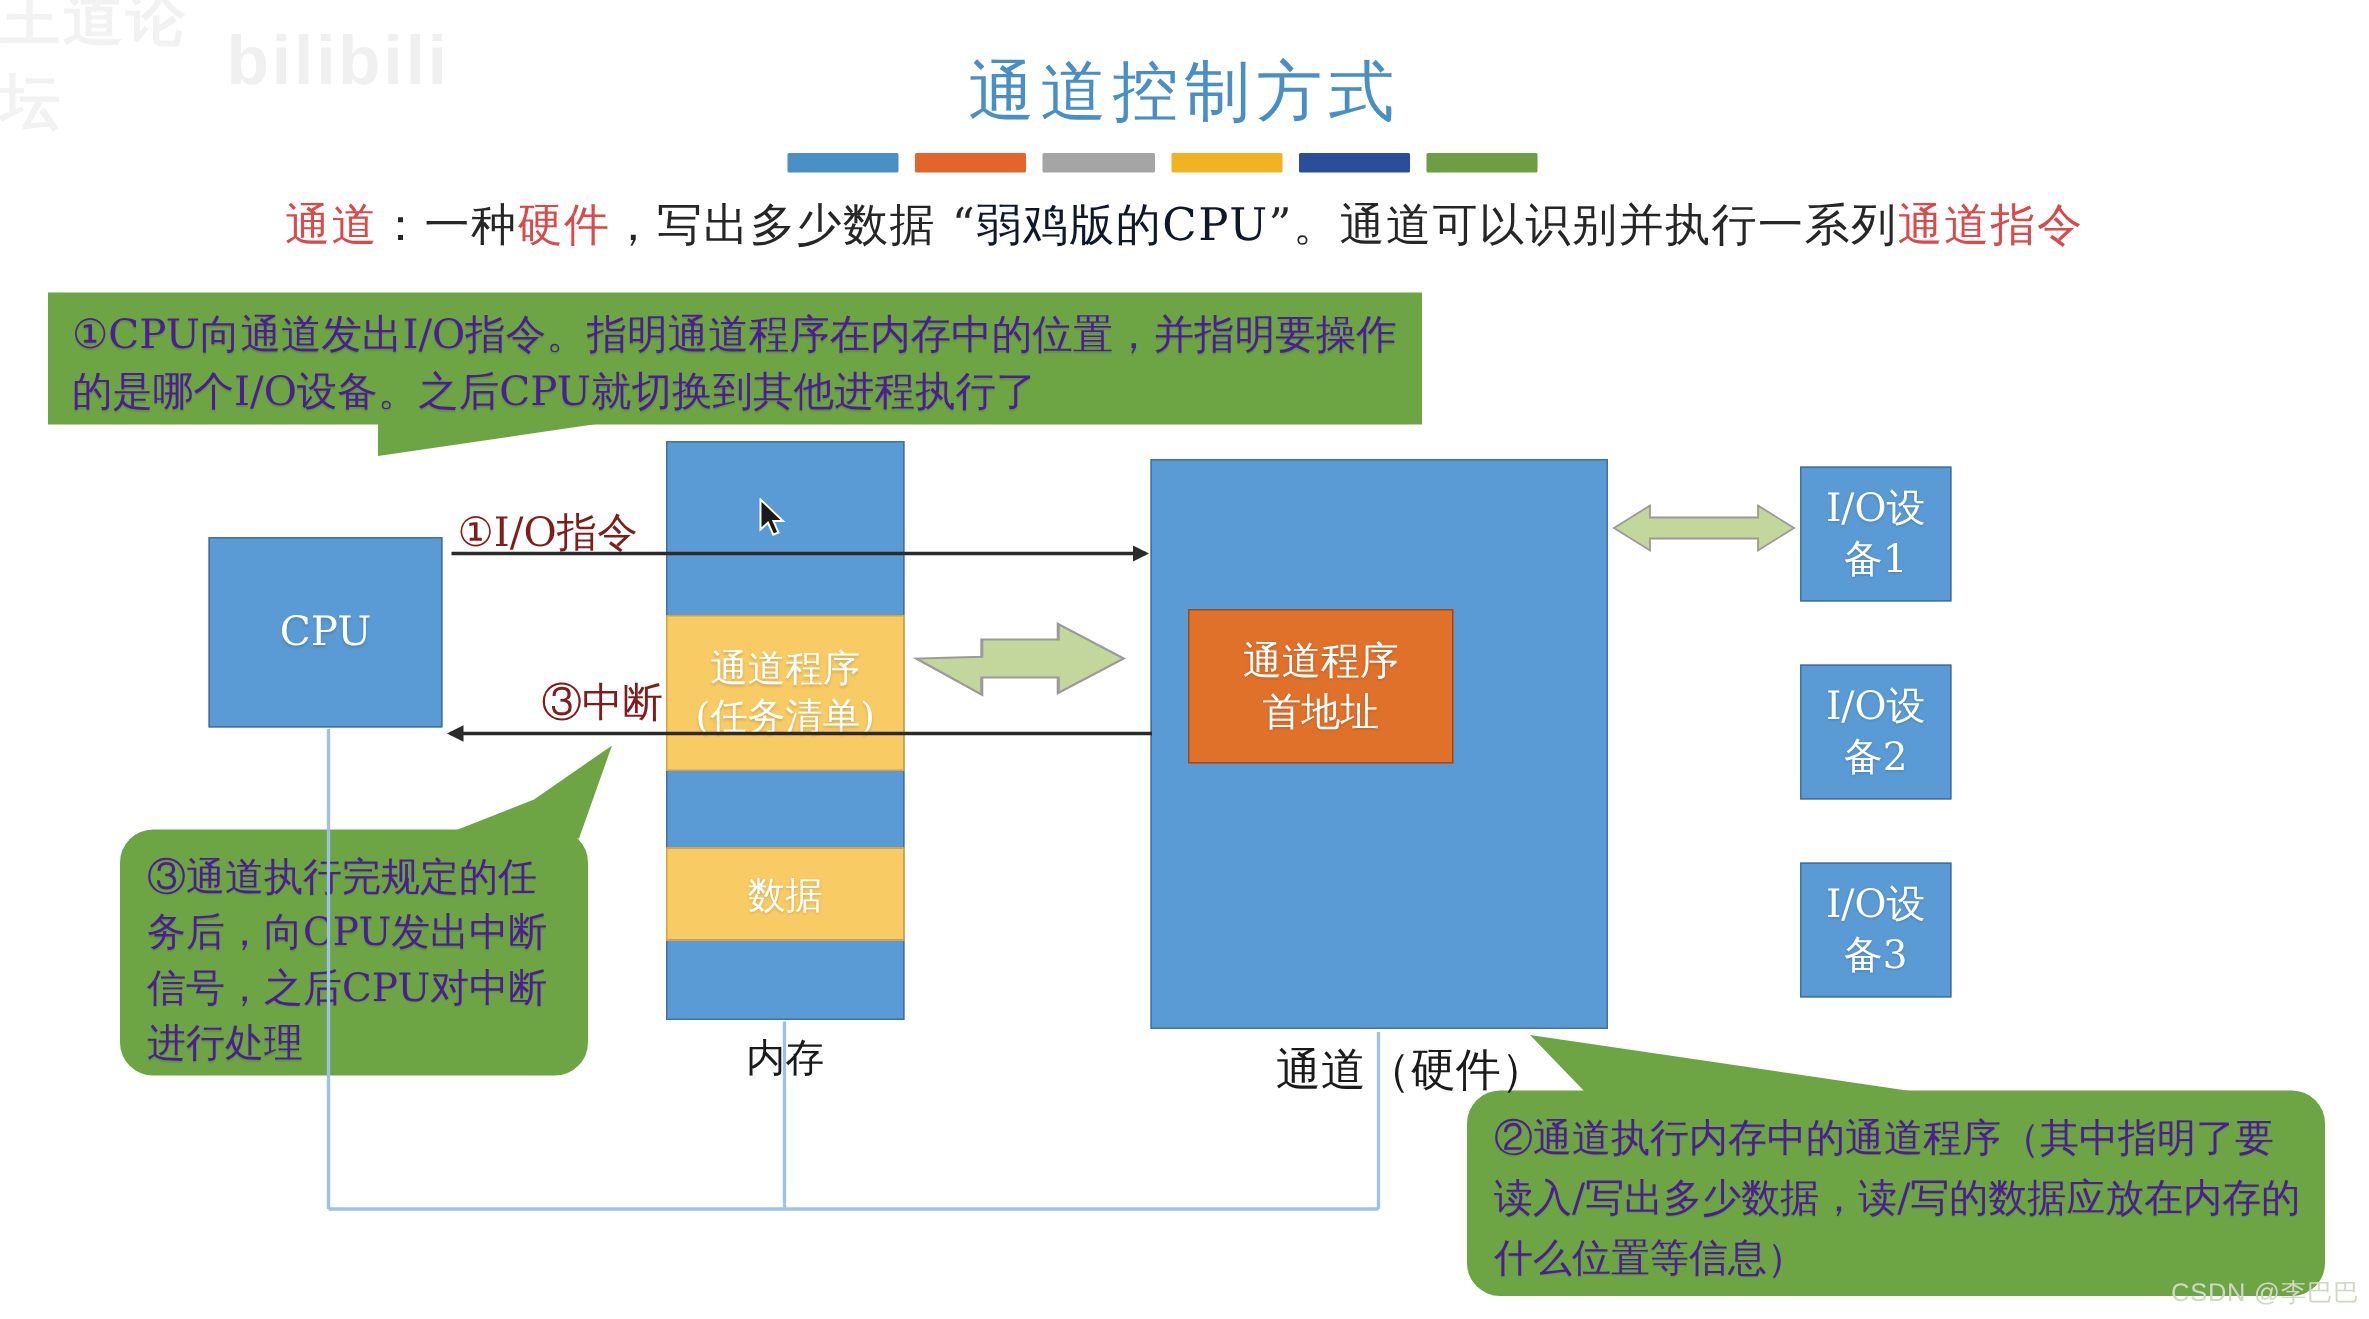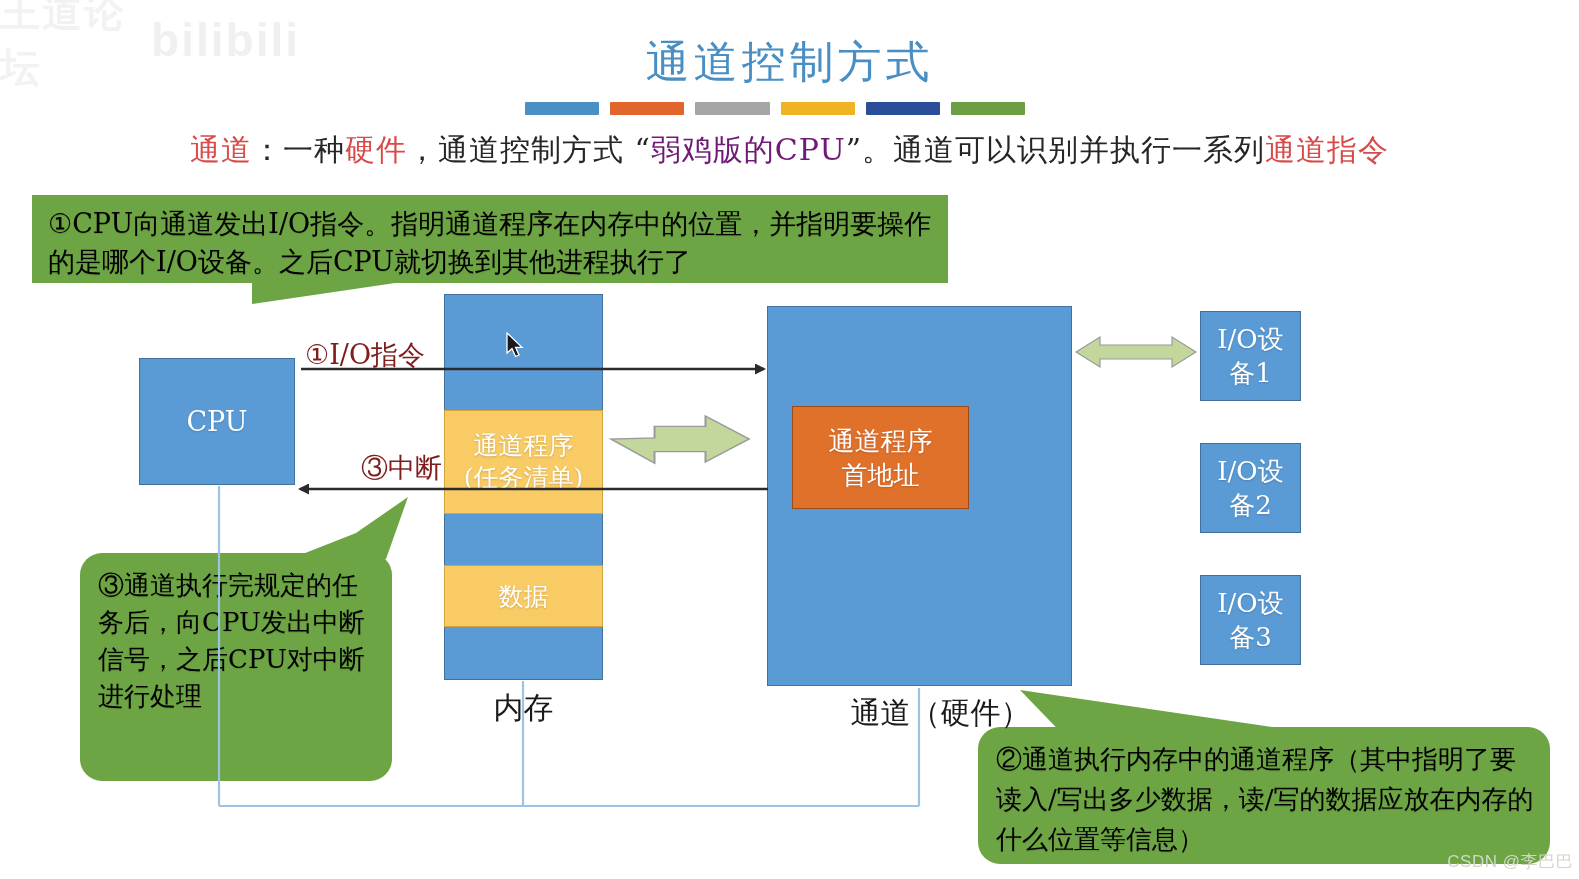--- a/index.html
+++ b/index.html
@@ -31,31 +31,31 @@
   #ruleline i{flex:1;height:13px;border-radius:1px;display:block;}
 
   
   #subtitle{left:0;top:130px;width:1579px;text-align:center;
     font-family:"DejaVu Serif","Liberation Serif",serif;
     font-size:30px;color:#262626;letter-spacing:1px;white-space:nowrap;}
   #subtitle .hl{color:#d94a4a;}
 
   
   .callout{
-    background:#6ea544;color:#000000;
+    background:#6ea544;color:#4c1d95;
     font-family:"DejaVu Serif","Liberation Serif",serif;
     box-sizing:border-box;
     text-shadow:0 1px 1px rgba(0,0,0,.12);
   }
   #callout1{left:32px;top:195px;width:916px;height:88px;
     padding:10px 16px 0 16px;font-size:27px;line-height:38px;}
   #callout1-tail{left:252px;top:282px;width:0;height:0;
     border-left:0 solid transparent;border-top:22px solid #6ea544;
     border-right:150px solid transparent;}
-  #callout3{left:80px;top:553px;width:312px;height:228px;
+  #callout3{left:80px;top:553px;width:312px;height:164px;
     border-radius:22px;padding:14px 16px 0 18px;
     font-size:26px;line-height:37px;}
   #callout3-tail{left:290px;top:497px;}
   #callout2{left:978px;top:727px;width:572px;height:137px;
     border-radius:22px;padding:12px 16px 0 18px;
     font-size:26px;line-height:40px;}
   #callout2-tail{left:1020px;top:690px;}
 
   
   .blk{box-sizing:border-box;color:#ffffff;
@@ -67,21 +67,21 @@
   .yellow{background:#f9cb64;border:1px solid #d3a33c;}
   .orange{background:#e0712b;border:1px solid #9c4a17;}
 
   #cpu{left:139px;top:358px;width:156px;height:127px;font-size:27px;}
   #mem-prog{left:444px;top:410px;width:159px;height:104px;
     font-size:25px;line-height:32px;}
   #mem-data{left:444px;top:565px;width:159px;height:62px;font-size:25px;}
   #mem-body{left:444px;top:294px;width:159px;height:386px;}
   #mem-label{left:444px;top:688px;width:159px;text-align:center;
     font-family:"DejaVu Serif","Liberation Serif",serif;
-    font-size:30px;color:#1a1a1a;}
+    font-size:26px;color:#1a1a1a;}
 
   #chan{left:767px;top:306px;width:305px;height:380px;}
   #chan-b1{left:792px;top:406px;width:177px;height:103px;
     font-size:26px;line-height:34px;}
   #chan-b2{left:792px;top:534px;width:177px;height:97px;
     font-size:26px;line-height:34px;}
   #chan-label{left:788px;top:693px;width:305px;text-align:center;
     font-family:"DejaVu Serif","Liberation Serif",serif;
     font-size:30px;color:#1a1a1a;}
 
@@ -117,21 +117,21 @@
   </div>
   <div class="abs" id="ruleline">
       <i style="background: rgb(74, 144, 196);"></i>
       <i style="background: rgb(226, 101, 43);"></i>
       <i style="background: rgb(165, 165, 165);"></i>
       <i style="background: rgb(240, 179, 35);"></i>
       <i style="background: rgb(43, 78, 155);"></i>
       <i style="background: rgb(110, 158, 67);"></i>
     </div>
 
-  <div class="abs" id="subtitle"><span class="hl" style="color: rgb(217, 74, 74);">通道</span><span>：一种</span><span class="hl" style="color: rgb(217, 74, 74);">硬件</span><span>，通道控制方式 “</span><span class="hl" style="color: #701a75; text-align: right;">弱鸡版的CPU</span><span>”。通道可以识别并执行一系列</span><span class="hl" style="color: rgb(217, 74, 74);">通道指令</span></div>
+  <div class="abs" id="subtitle"><span class="hl" style="color: rgb(217, 74, 74);">通道</span><span>：一种</span><span class="hl" style="color: rgb(217, 74, 74);">硬件</span><span>，写出多少数据 “</span><span class="hl" style="color: #0f172a; text-align: right;">弱鸡版的CPU</span><span>”。通道可以识别并执行一系列</span><span class="hl" style="color: rgb(217, 74, 74);">通道指令</span></div>
 
   <div class="abs callout" id="callout1">
     <span>①CPU向通道发出I/O指令。指明通道程序在内存中的位置，并指明要操作的是哪个I/O设备。之后CPU就切换到其他进程执行了</span>
   </div>
   <div class="abs" id="callout1-tail"></div>
 
   <svg class="abs" id="callout3-tail" width="120" height="75" viewBox="0 0 120 75">
     <polygon points="118,0 96,62 0,62 66,36" fill="#6ea544"></polygon>
   </svg>
   <div class="abs callout" id="callout3">

